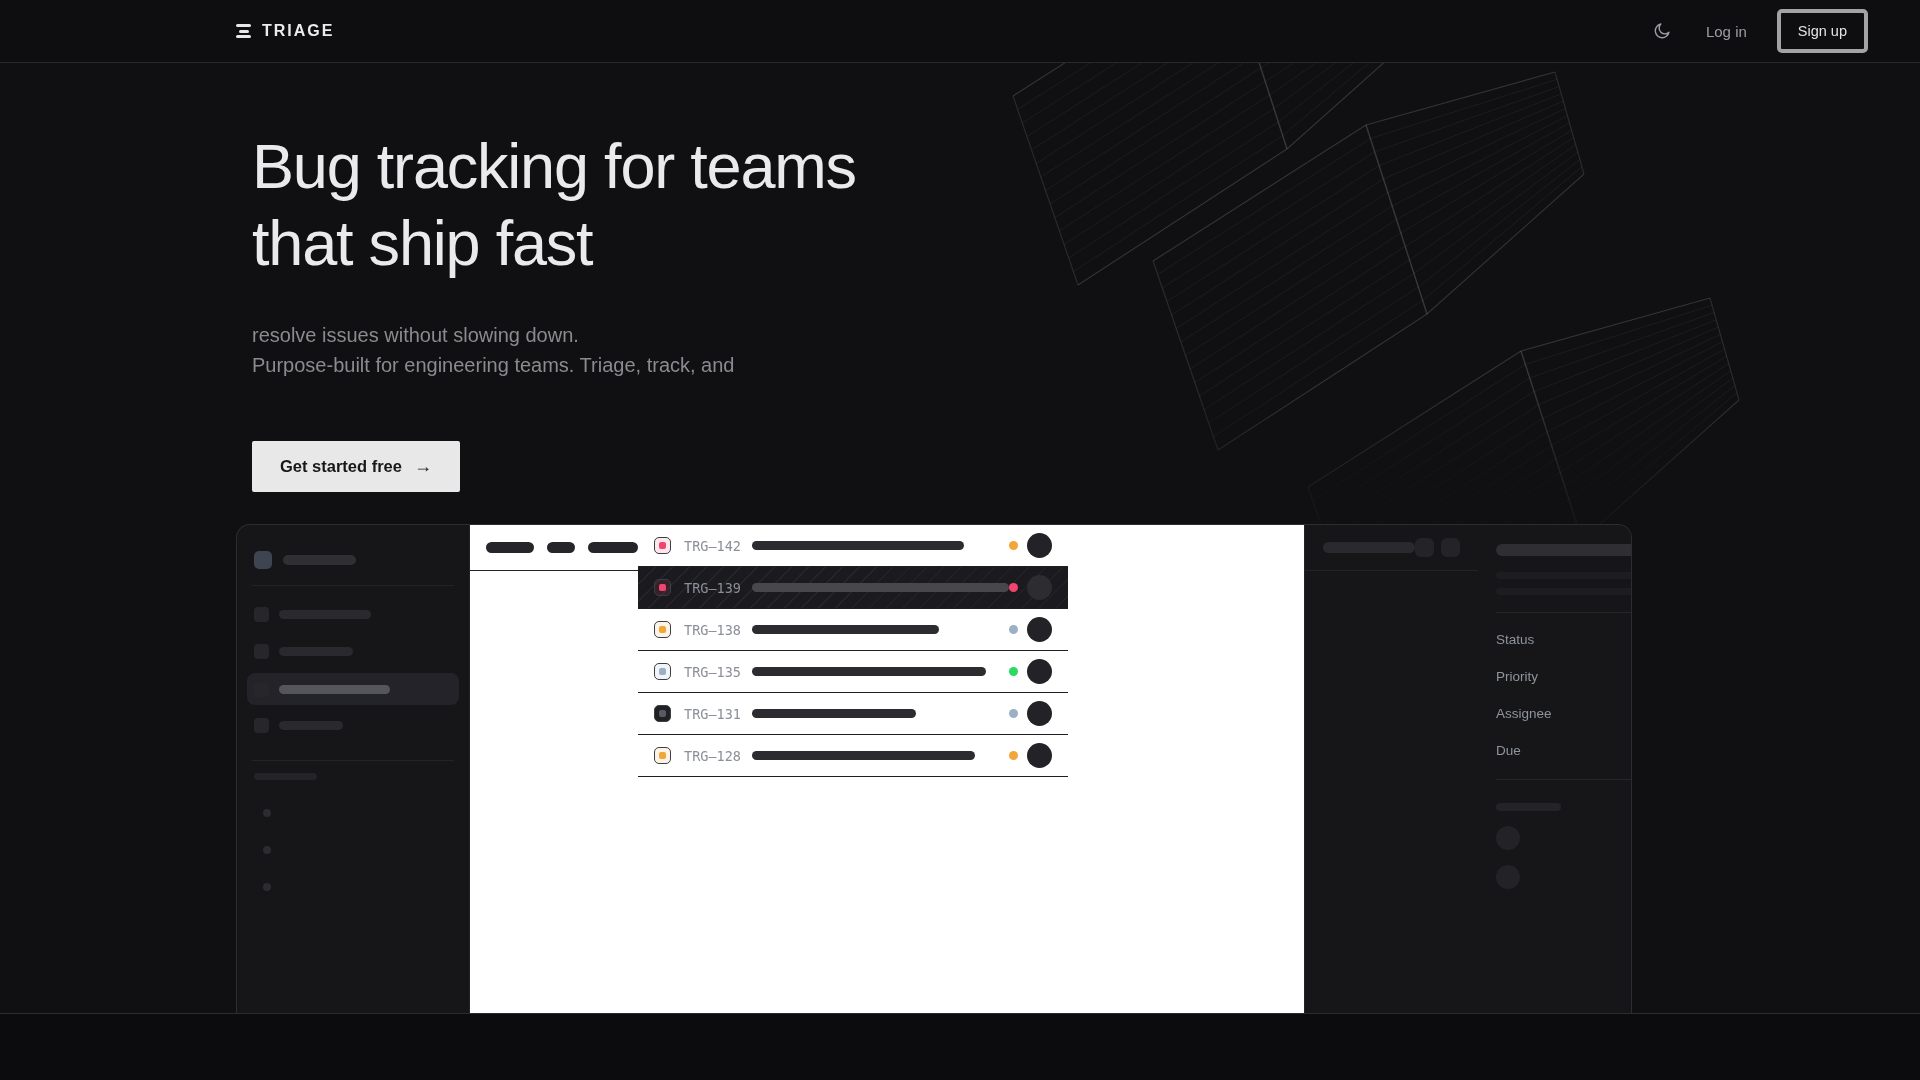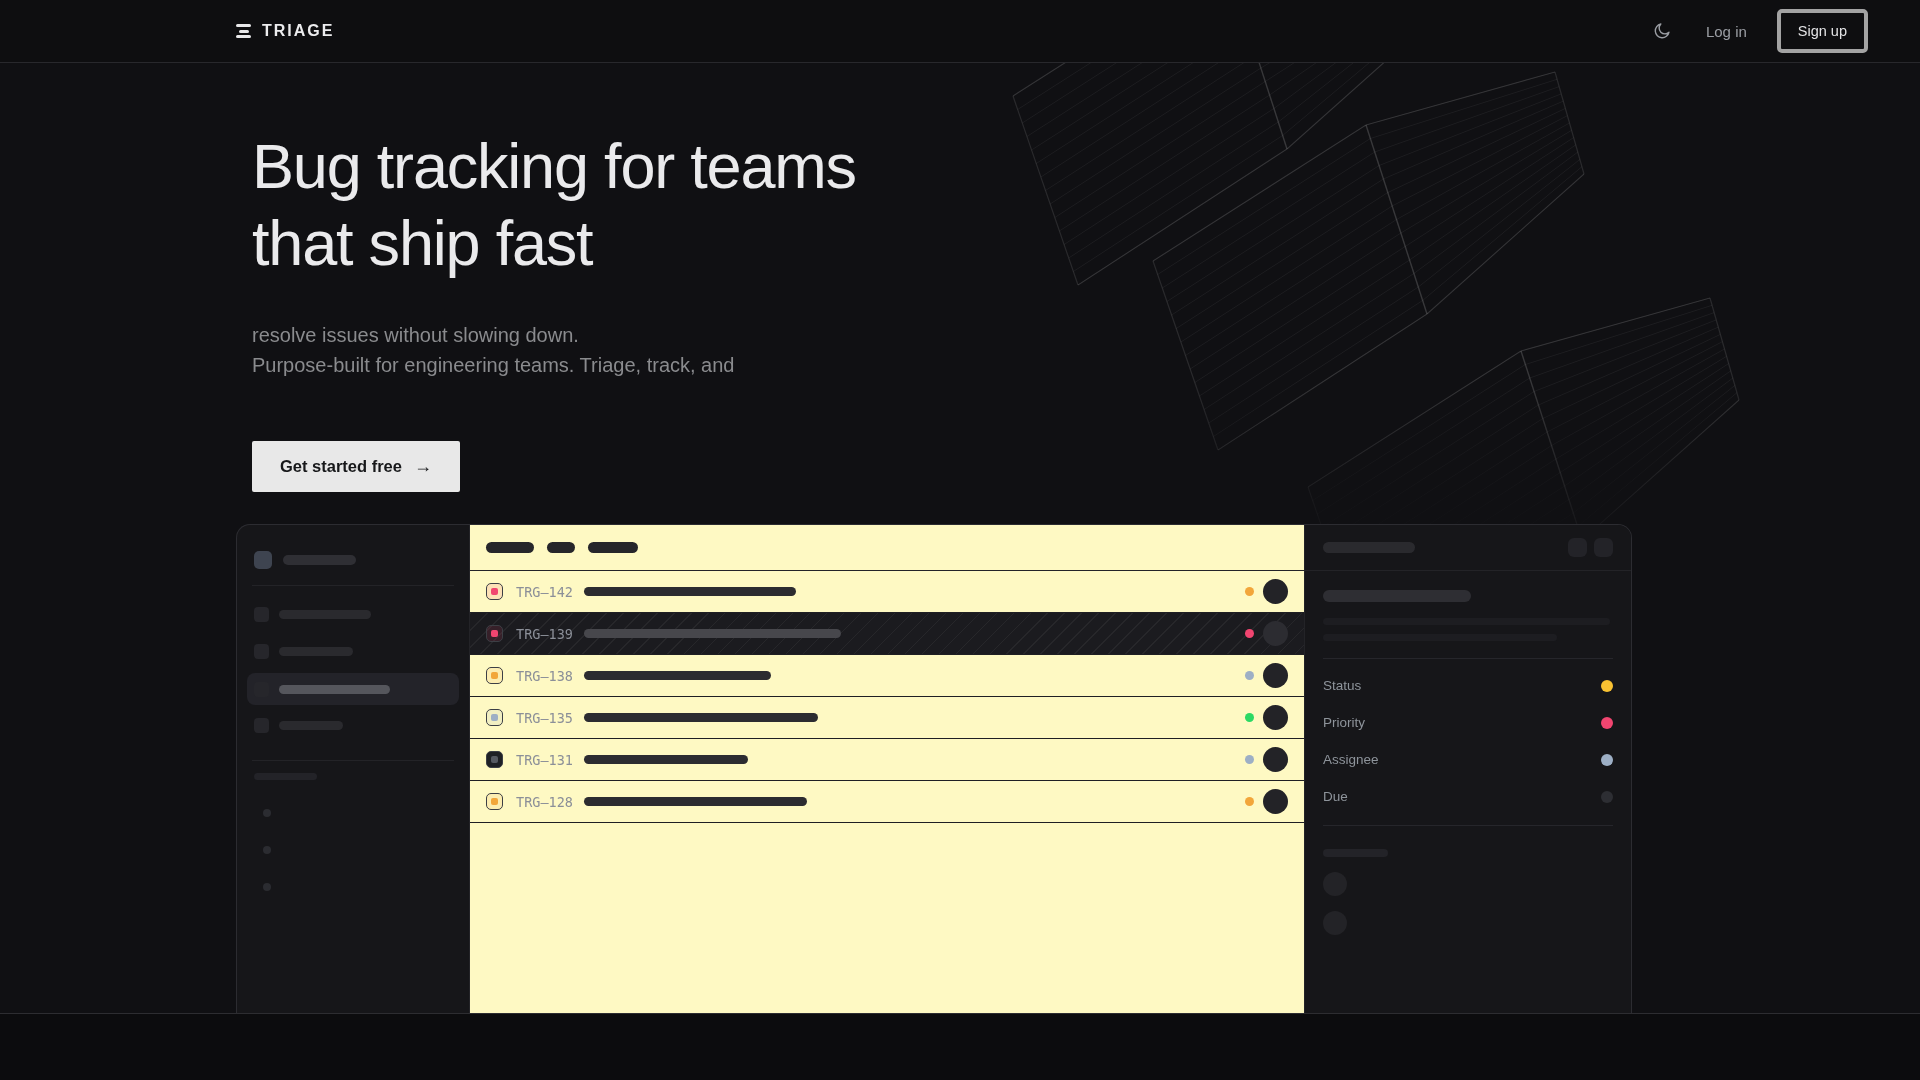--- a/index.html
+++ b/index.html
@@ -82,21 +82,21 @@
   .side-sq { width: 15px; height: 15px; border-radius: 4px; background: #26262b; flex: none; }
   .side-item.active {
     background: #232329; border-radius: 8px; margin: 0 -7px; padding: 0 7px;
     height: 32px; margin-top: 3px; margin-bottom: 2px;
   }
   .side-item.active .side-bar { background: #55565c; }
   .section-pill { margin-top: 12px; width: 63px; height: 7px; background: #232328; border-radius: 4px; }
   .side-dot { width: 8px; height: 8px; border-radius: 50%; background: #2b2c31; margin: 29px 0 0 9px; }
 
   
-  .mk-main { display: flex; flex-direction: column; background: #fef9c3; }
+  .mk-main { display: flex; flex-direction: row; background: #ffffff; }
   .mk-main-header {
     height: 46px; border-bottom: 1px solid #232327;
     display: flex; align-items: center; gap: 13px; padding-left: 16px; flex: none;
   }
   .tab-pill { height: 11px; border-radius: 6px; background: #26262a; }
   .row {
     height: 42px; display: flex; align-items: center;
     padding: 0 16px; border-bottom: 1px solid #1f1f23; flex: none;
   }
   .row.active {
@@ -113,21 +113,21 @@
     margin-left: 13px; width: 68px; flex: none;
   }
   .ibar { height: 9px; border-radius: 4.5px; background: #2c2c30; flex: none; }
   .row.active .ibar { background: #47474c; }
   .spacer { flex: 1; }
   .idot { width: 9px; height: 9px; border-radius: 50%; flex: none; }
   .iavatar { width: 25px; height: 25px; border-radius: 50%; background: #232327; margin-left: 9px; flex: none; }
   .row.active .iavatar { background: #2c2c31; }
 
   
-  .mk-panel { border-left: 1px solid #232327; background: #161619; display: flex; flex-direction: column; }
+  .mk-panel { border-left: 1px solid #232327; background: #161619; display: flex; flex-direction: row; }
   .panel-header {
     height: 46px; border-bottom: 1px solid #232327; flex: none;
     display: flex; align-items: center; padding: 0 18px;
   }
   .panel-header .pill { width: 92px; height: 11px; }
   .ph-squares { margin-left: auto; display: flex; gap: 7px; }
   .ph-sq { width: 19px; height: 19px; border-radius: 6px; background: #232328; }
   .panel-body { padding: 19px 18px 0 18px; }
   .title-pill { width: 148px; height: 12px; background: #2e2e33; border-radius: 6px; }
   .line-sk { height: 7px; border-radius: 3.5px; background: #1d1d21; }

